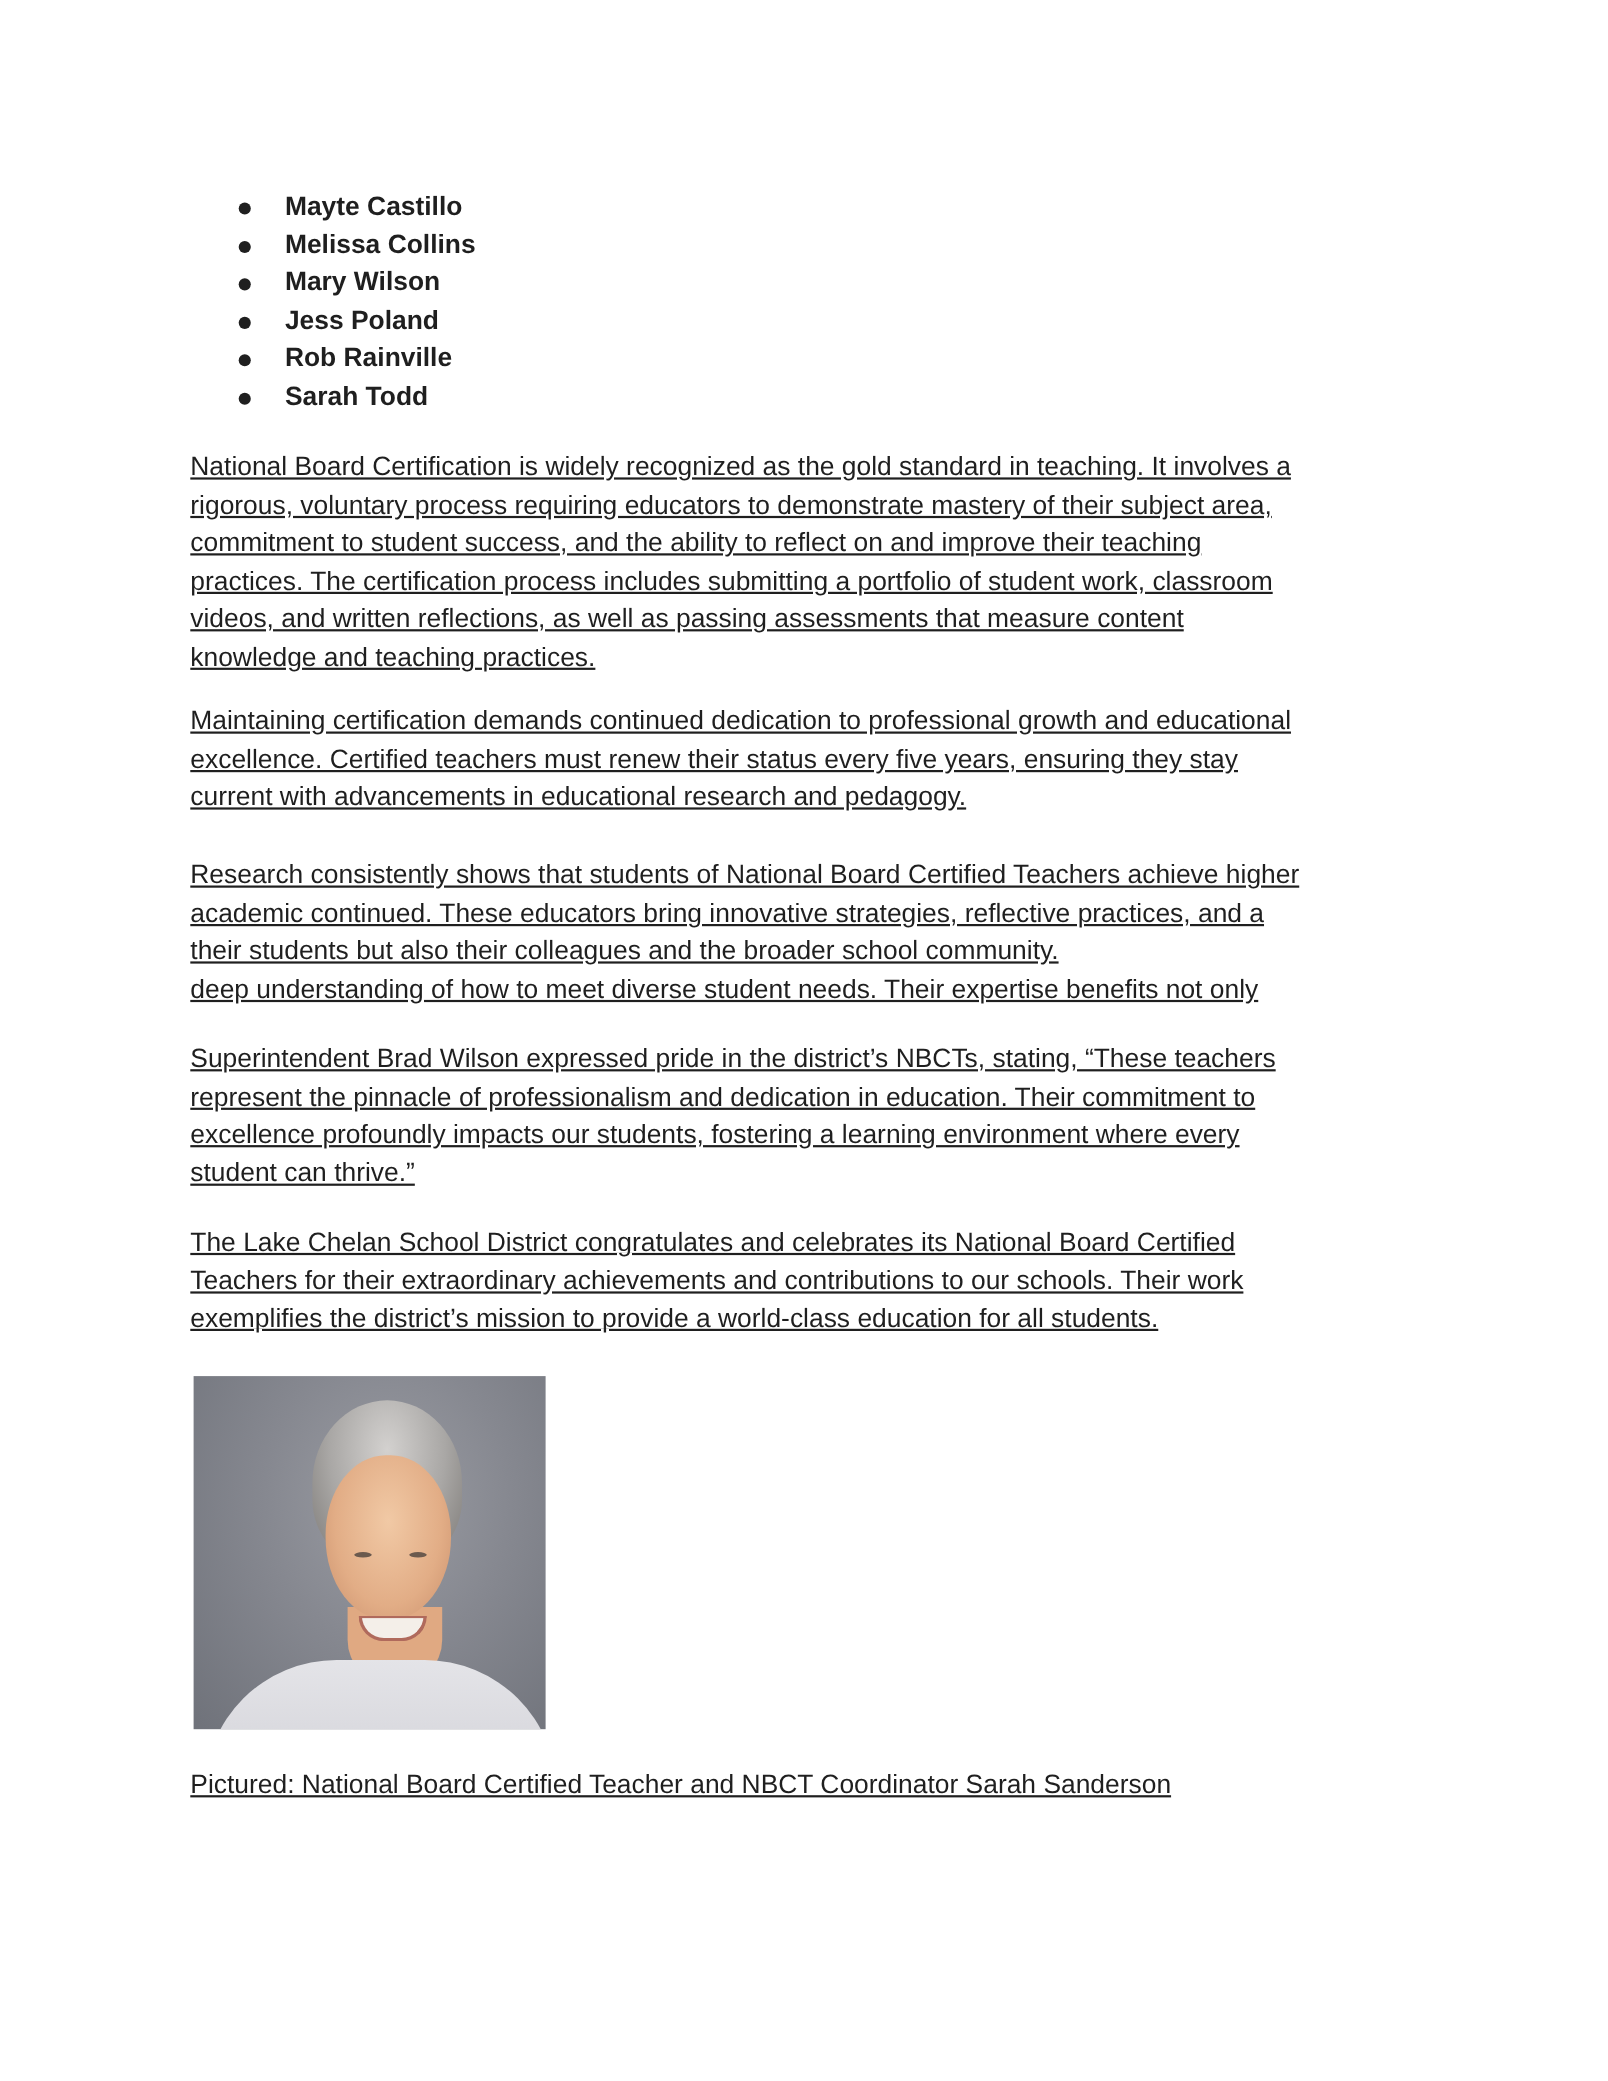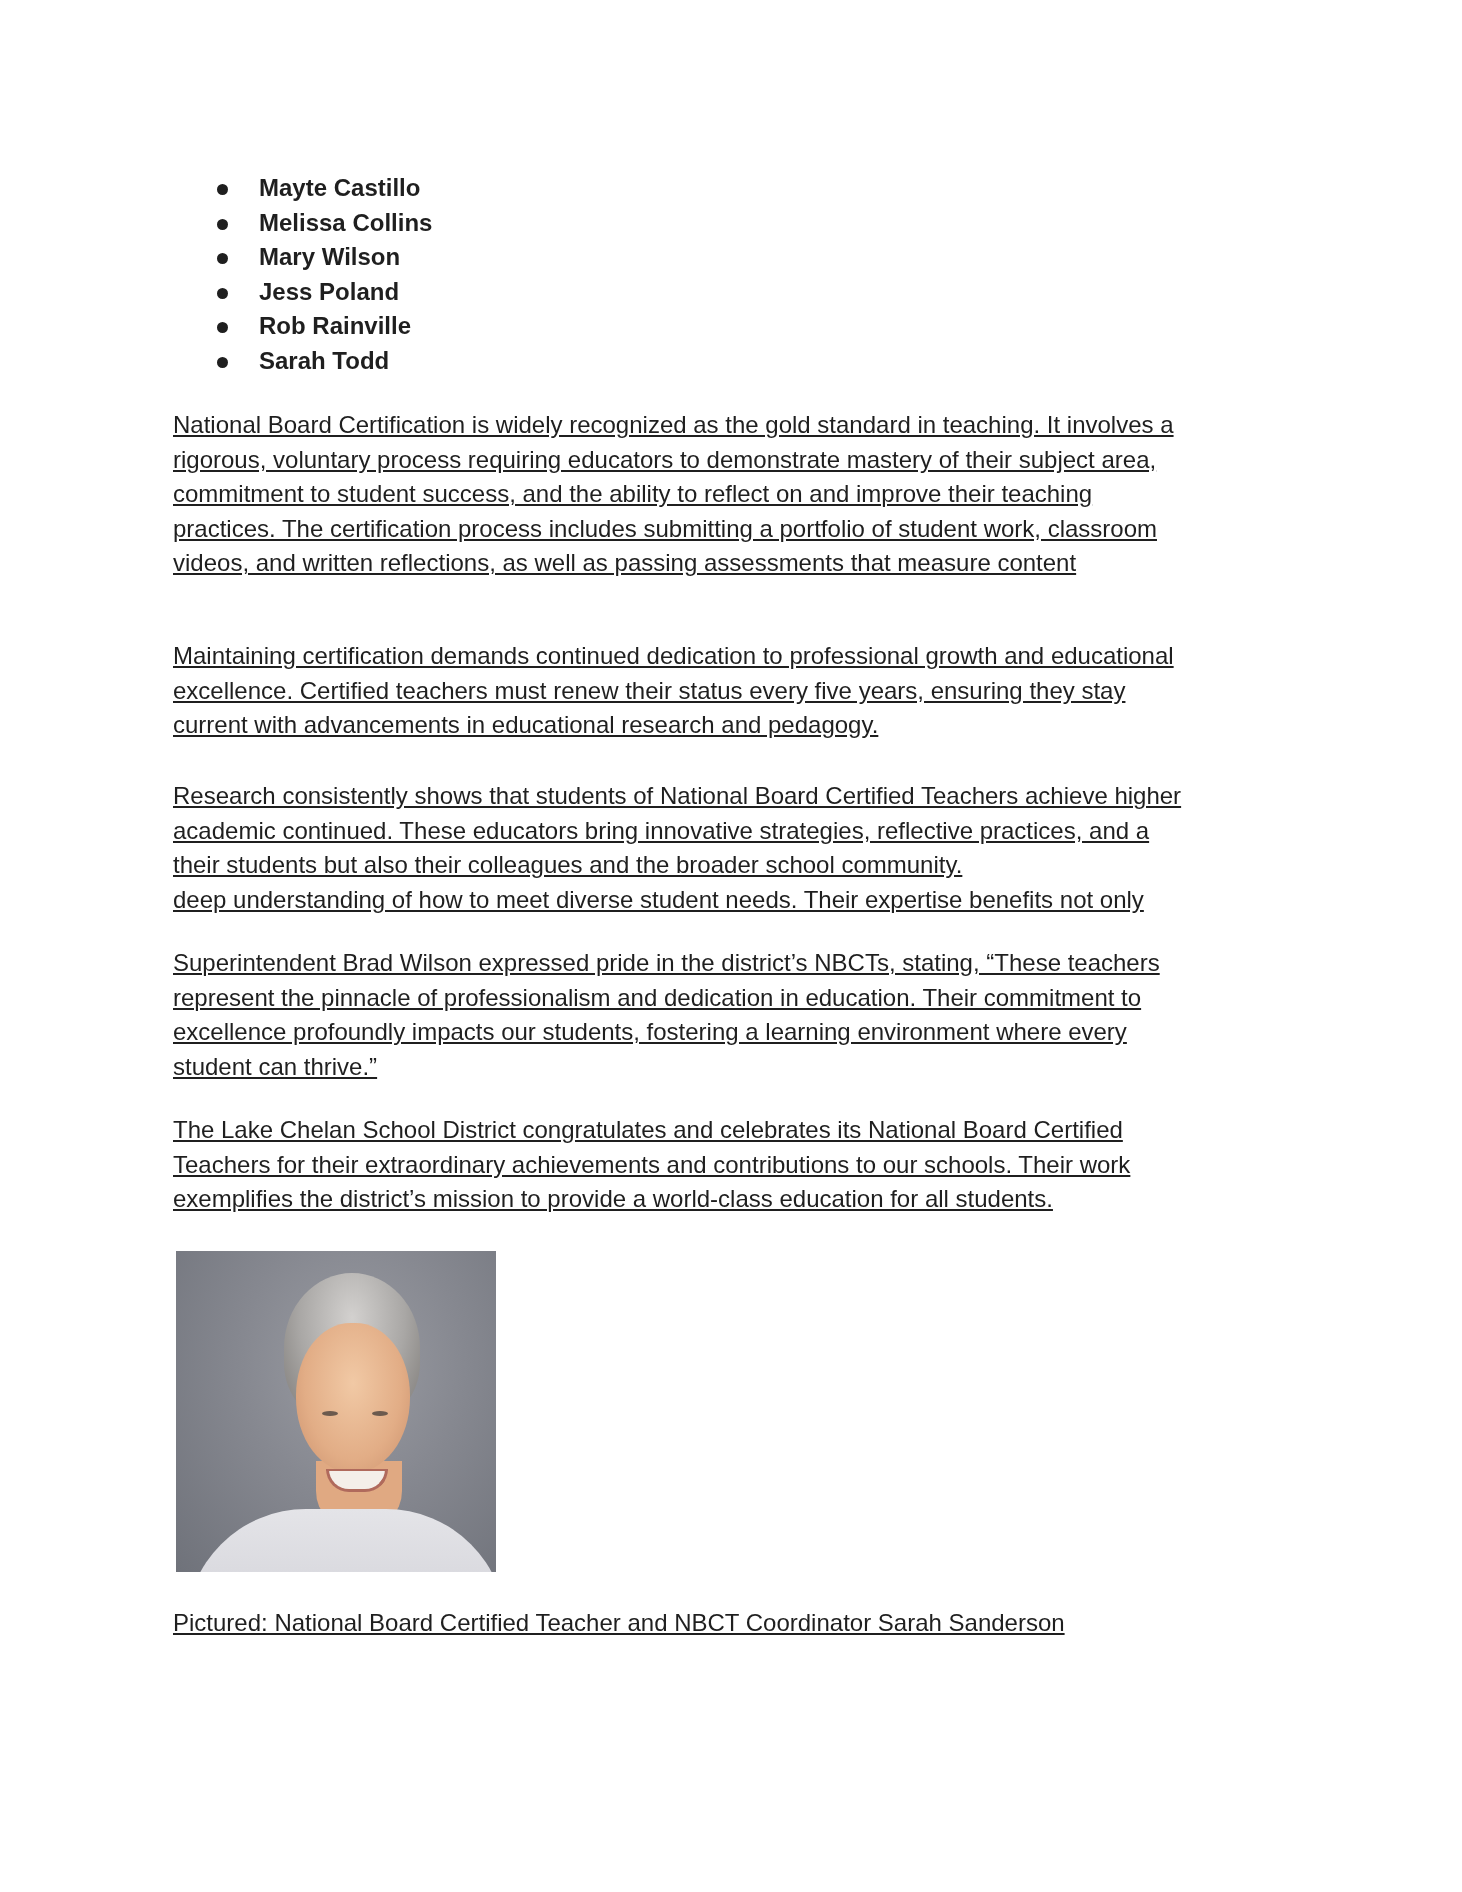--- a/index.html
+++ b/index.html
@@ -37,20 +37,21 @@
     <li><span class="dot"></span><span>Rob Rainville</span></li>
     <li><span class="dot"></span><span>Sarah Todd</span></li>
   </ul>
 
   <div class="block" style="top:408.4px">
     <span class="line">National Board Certification is widely recognized as the gold standard in teaching. It involves a</span>
     <span class="line">rigorous, voluntary process requiring educators to demonstrate mastery of their subject area,</span>
     <span class="line">commitment to student success, and the ability to reflect on and improve their teaching</span>
     <span class="line">practices. The certification process includes submitting a portfolio of student work, classroom</span>
     <span class="line">videos, and written reflections, as well as passing assessments that measure content</span>
+    <span class="line">knowledge and teaching practices.</span>
   </div>
 
   <div class="block" style="top:639px">
     <span class="line">Maintaining certification demands continued dedication to professional growth and educational</span>
     <span class="line">excellence. Certified teachers must renew their status every five years, ensuring they stay</span>
     <span class="line">current with advancements in educational research and pedagogy.</span>
   </div>
 
   <div class="block" style="top:779.4px">
     <span class="line">Research consistently shows that students of National Board Certified Teachers achieve higher</span>

